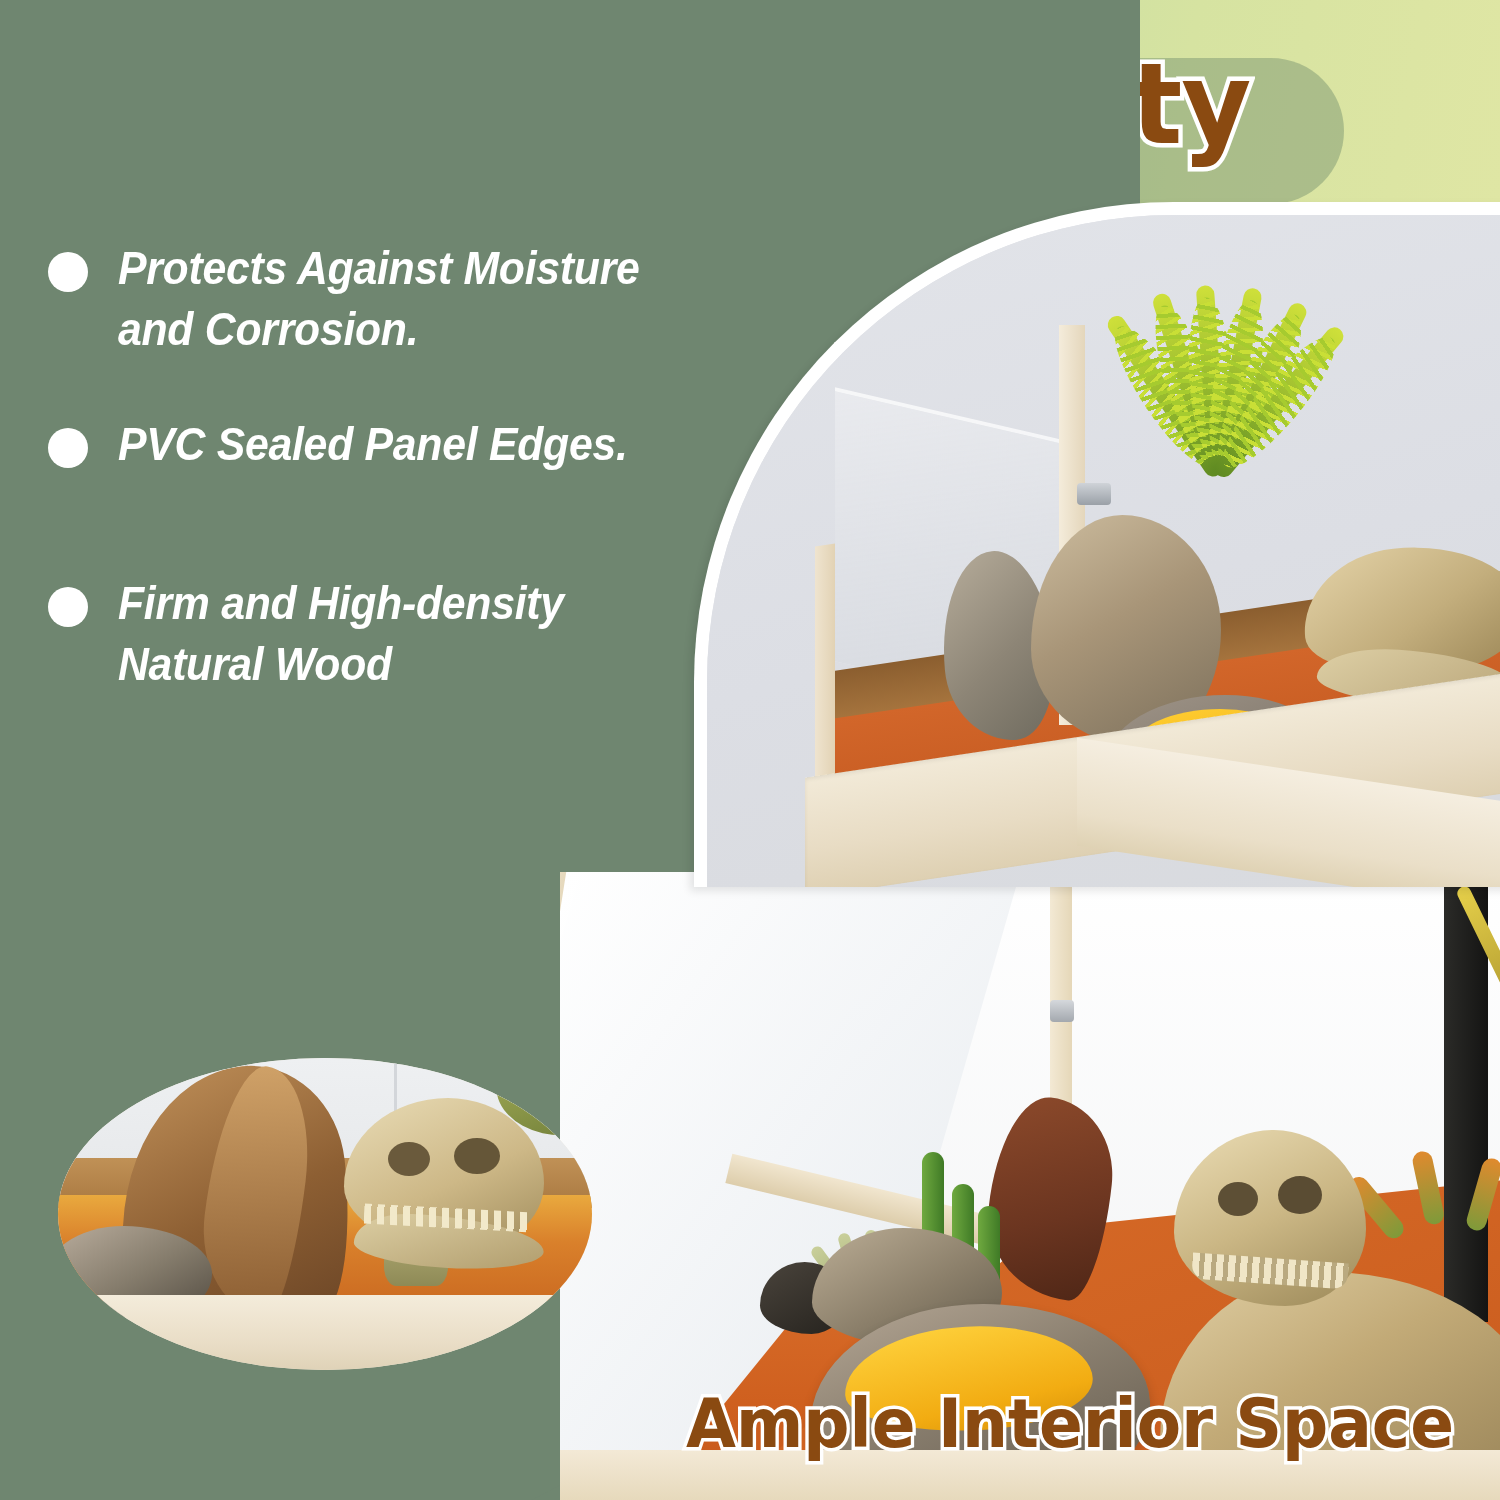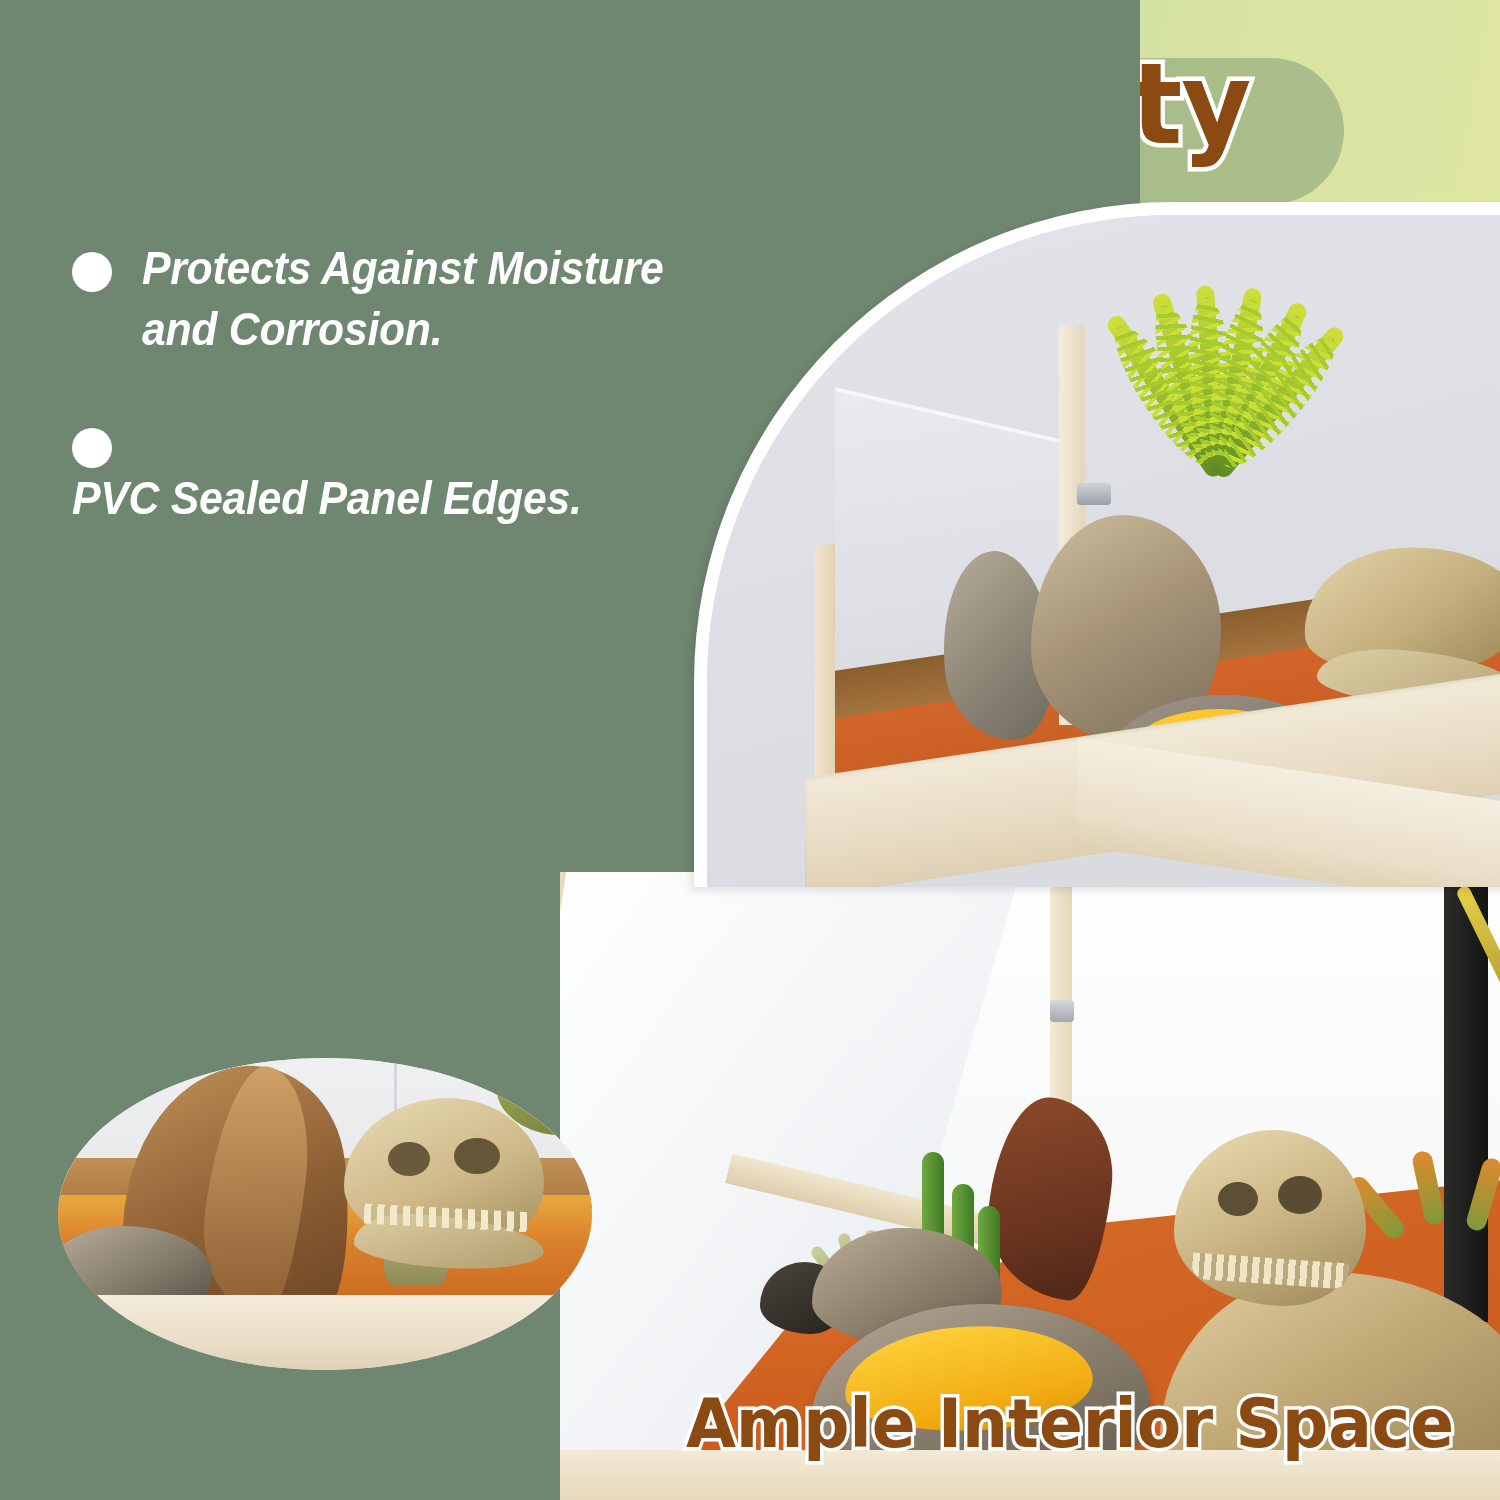--- a/index.html
+++ b/index.html
@@ -34,21 +34,21 @@
     position:absolute;left:0;top:216px;width:1500px;height:1284px;
     background:#6f8670;
   }
   
   .green-curve{
     position:absolute;left:-420px;top:-470px;width:1560px;height:1870px;
     background:#6f8670;border-radius:0 0 1100px 0;
   }
 
   
-  .bullets{position:absolute;left:72px;top:238px;width:800px;z-index:6;}
+  .bullets{position:absolute;left:48px;top:238px;width:800px;z-index:6;}
   .bullet-row{display:flex;align-items:flex-start;margin-bottom:54px;}
   .bullet-dot{
     width:40px;height:40px;border-radius:50%;background:#ffffff;
     flex:0 0 40px;margin-top:14px;margin-right:30px;
   }
   .bullet-text{
     color:#ffffff;font-size:46px;line-height:61px;font-weight:bold;font-style:italic;
     font-family:"Liberation Sans",sans-serif;
     transform:scaleX(.93);transform-origin:left center;
     white-space:pre-line;
@@ -327,23 +327,28 @@
     <div class="pb-base"></div>
 
   </div>
 
   <div class="bullets">
     <div class="bullet-row">
       <span class="bullet-dot"></span>
       <span class="bullet-text">Protects Against Moisture
 and Corrosion.</span>
     </div>
-    <div class="bullet-row" style="margin-bottom:98px;flex-direction:column;">
+    <div class="bullet-row" style="margin-bottom:98px;">
       <span class="bullet-dot"></span>
       <span class="bullet-text">PVC Sealed Panel Edges.</span>
+    </div>
+    <div class="bullet-row">
+      <span class="bullet-dot"></span>
+      <span class="bullet-text">Firm and High-density
+Natural Wood</span>
     </div>
   </div>
 
   <div class="photo-oval">
     <div class="ov-wall"></div>
     <div class="ov-seamA"></div>
     <div class="ov-seamB"></div>
     <div class="ov-backwood"></div>
     <div class="ov-sand"></div>
     <div class="ov-drift"></div>

